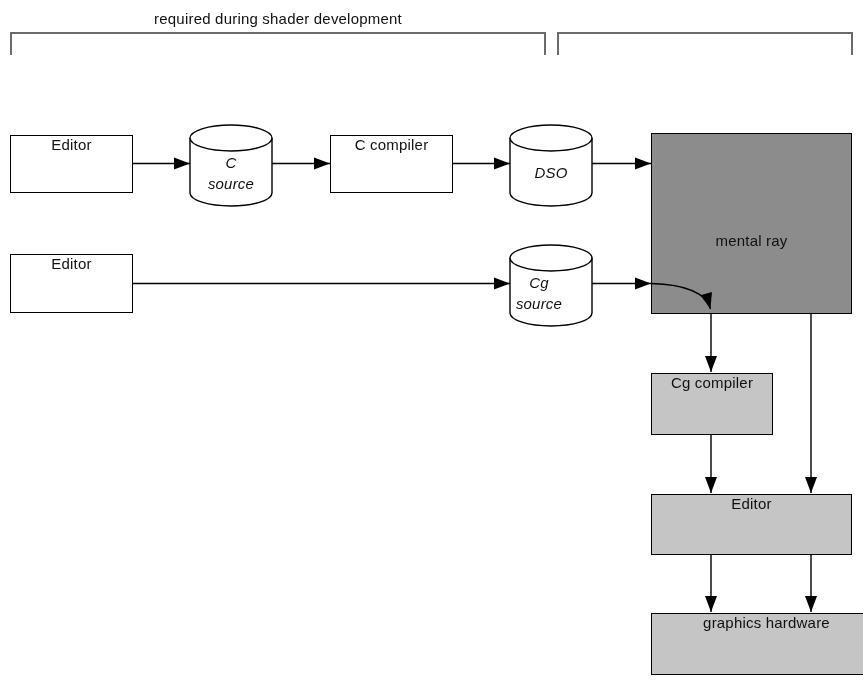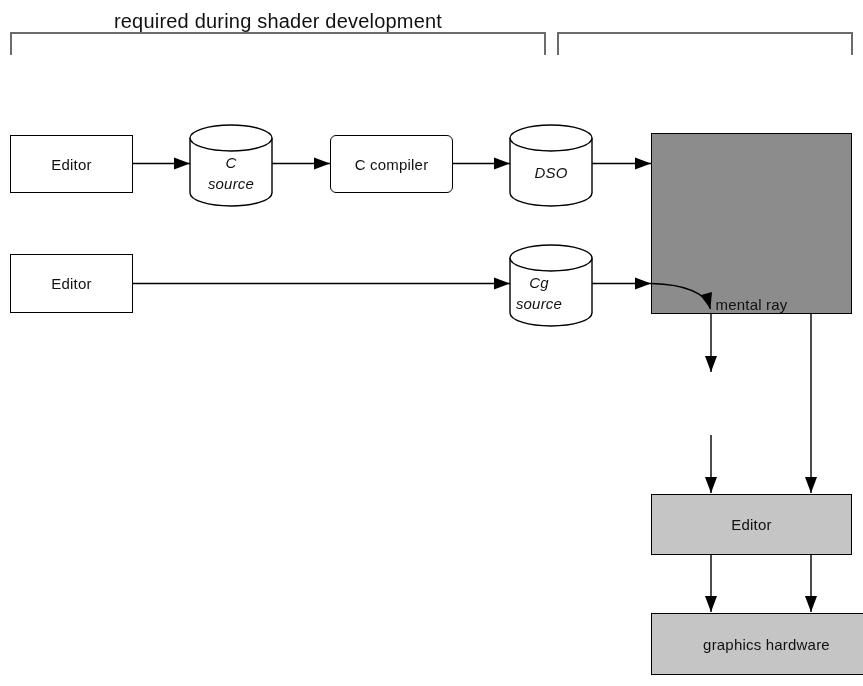--- a/index.html
+++ b/index.html
@@ -22,44 +22,43 @@
     position: relative;
     width: 863px;
     height: 686px;
     background: var(--page-bg);
     overflow: hidden;
   }
   .node {
     position: absolute;
     border: 1.5px solid var(--node-border);
     display: flex;
-    align-items: center;
     justify-content: center;
     font-size: 15px;
     z-index: 1;
     letter-spacing: 0.2px;
   }
   .node.white { background: var(--white-fill); }
-  .node.dark  { background: var(--dark-fill); align-items: flex-end; padding-top: 34px; }
+  .node.dark  { background: var(--dark-fill); align-items: center; padding-top: 34px; }
   .node.light { background: var(--light-fill); }
   .wires {
     position: absolute;
     left: 0; top: 0;
     z-index: 2;
     pointer-events: none;
   }
   .wire   { stroke: var(--wire); stroke-width: 1.4; fill: none; }
   .brkt   { stroke: var(--bracket); stroke-width: 2; fill: none; }
   .cyl    { stroke: var(--wire); stroke-width: 1.4; fill: var(--white-fill); }
   .arrhead{ fill: var(--wire); }
   .hdr {
     position: absolute;
     top: 10px;
     text-align: center;
-    font-size: 20px;
+    font-size: 15px;
     z-index: 3;
     letter-spacing: 0.2px;
   }
   .cyl-label {
     position: absolute;
     text-align: center;
     font-size: 15px;
     font-style: italic;
     line-height: 21px;
     z-index: 3;
@@ -68,32 +67,35 @@
 </style>
 </head>
 <body>
 
 <div class="diagram">
 
   <div class="node white" style="left:10px; top:135px; width:123px; height:58px;">
     <span>Editor</span>
   </div>
 
-  <div class="node white" style="left:330px; top:135px; width:123px; height:58px;border-radius:6px;">
+  <div class="node white" style="left:330px; top:135px; width:123px; height:58px;">
     <span>C compiler</span>
   </div>
 
   <div class="node dark" style="left:651px; top:133px; width:201px; height:181px;">
     <span>mental ray</span>
   </div>
 
   <div class="node white" style="left:10px; top:254px; width:123px; height:59px;">
     <span>Editor</span>
   </div>
 
+  <div class="node light" style="left:651px; top:373px; width:122px; height:62px;">
+    <span>Cg compiler</span>
+  </div>
 
   <div class="node light" style="left:651px; top:494px; width:201px; height:61px;">
     <span>Editor</span>
   </div>
 
   <div class="node light" style="left:651px; top:613px; width:231px; height:62px;">
     <span>graphics hardware</span>
   </div>
 
   <svg class="wires" width="863" height="686" viewBox="0 0 863 686">

